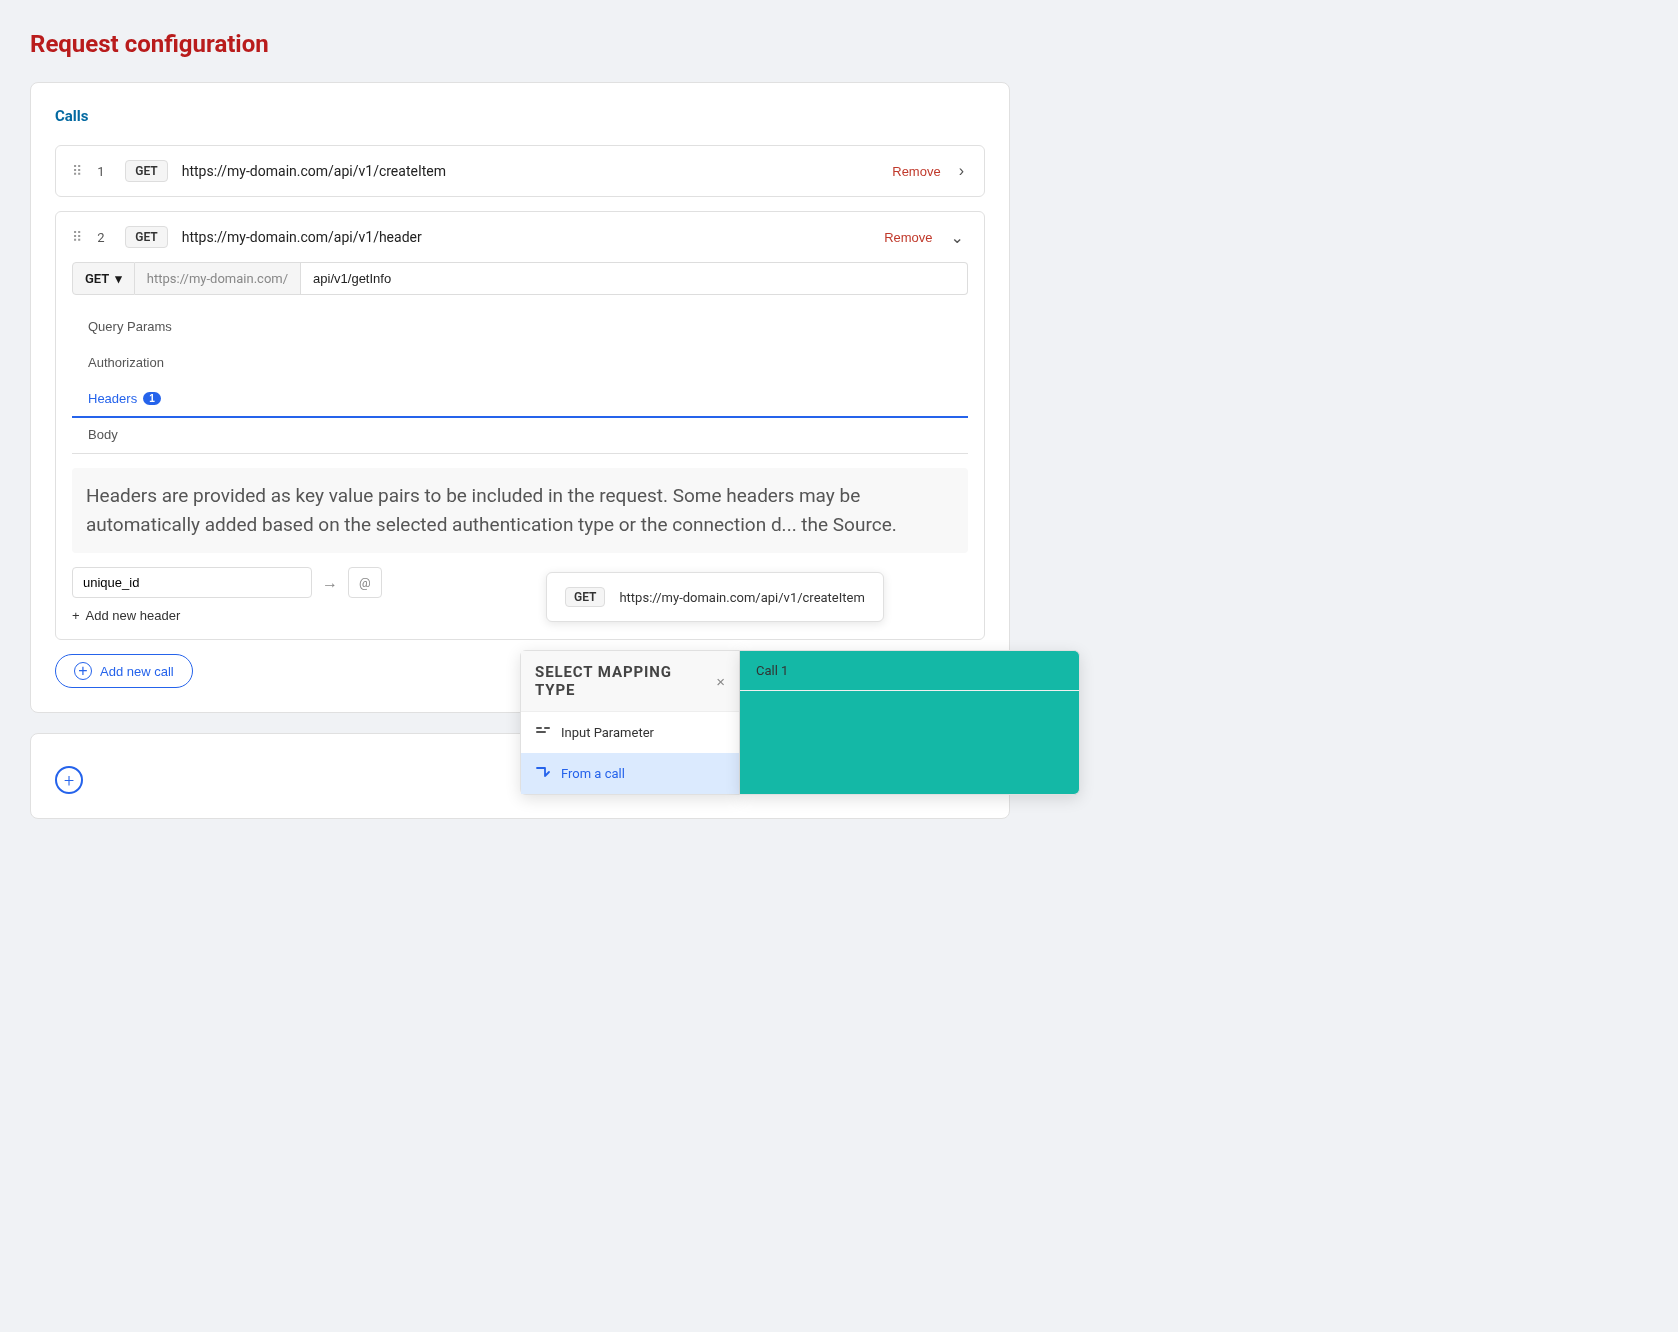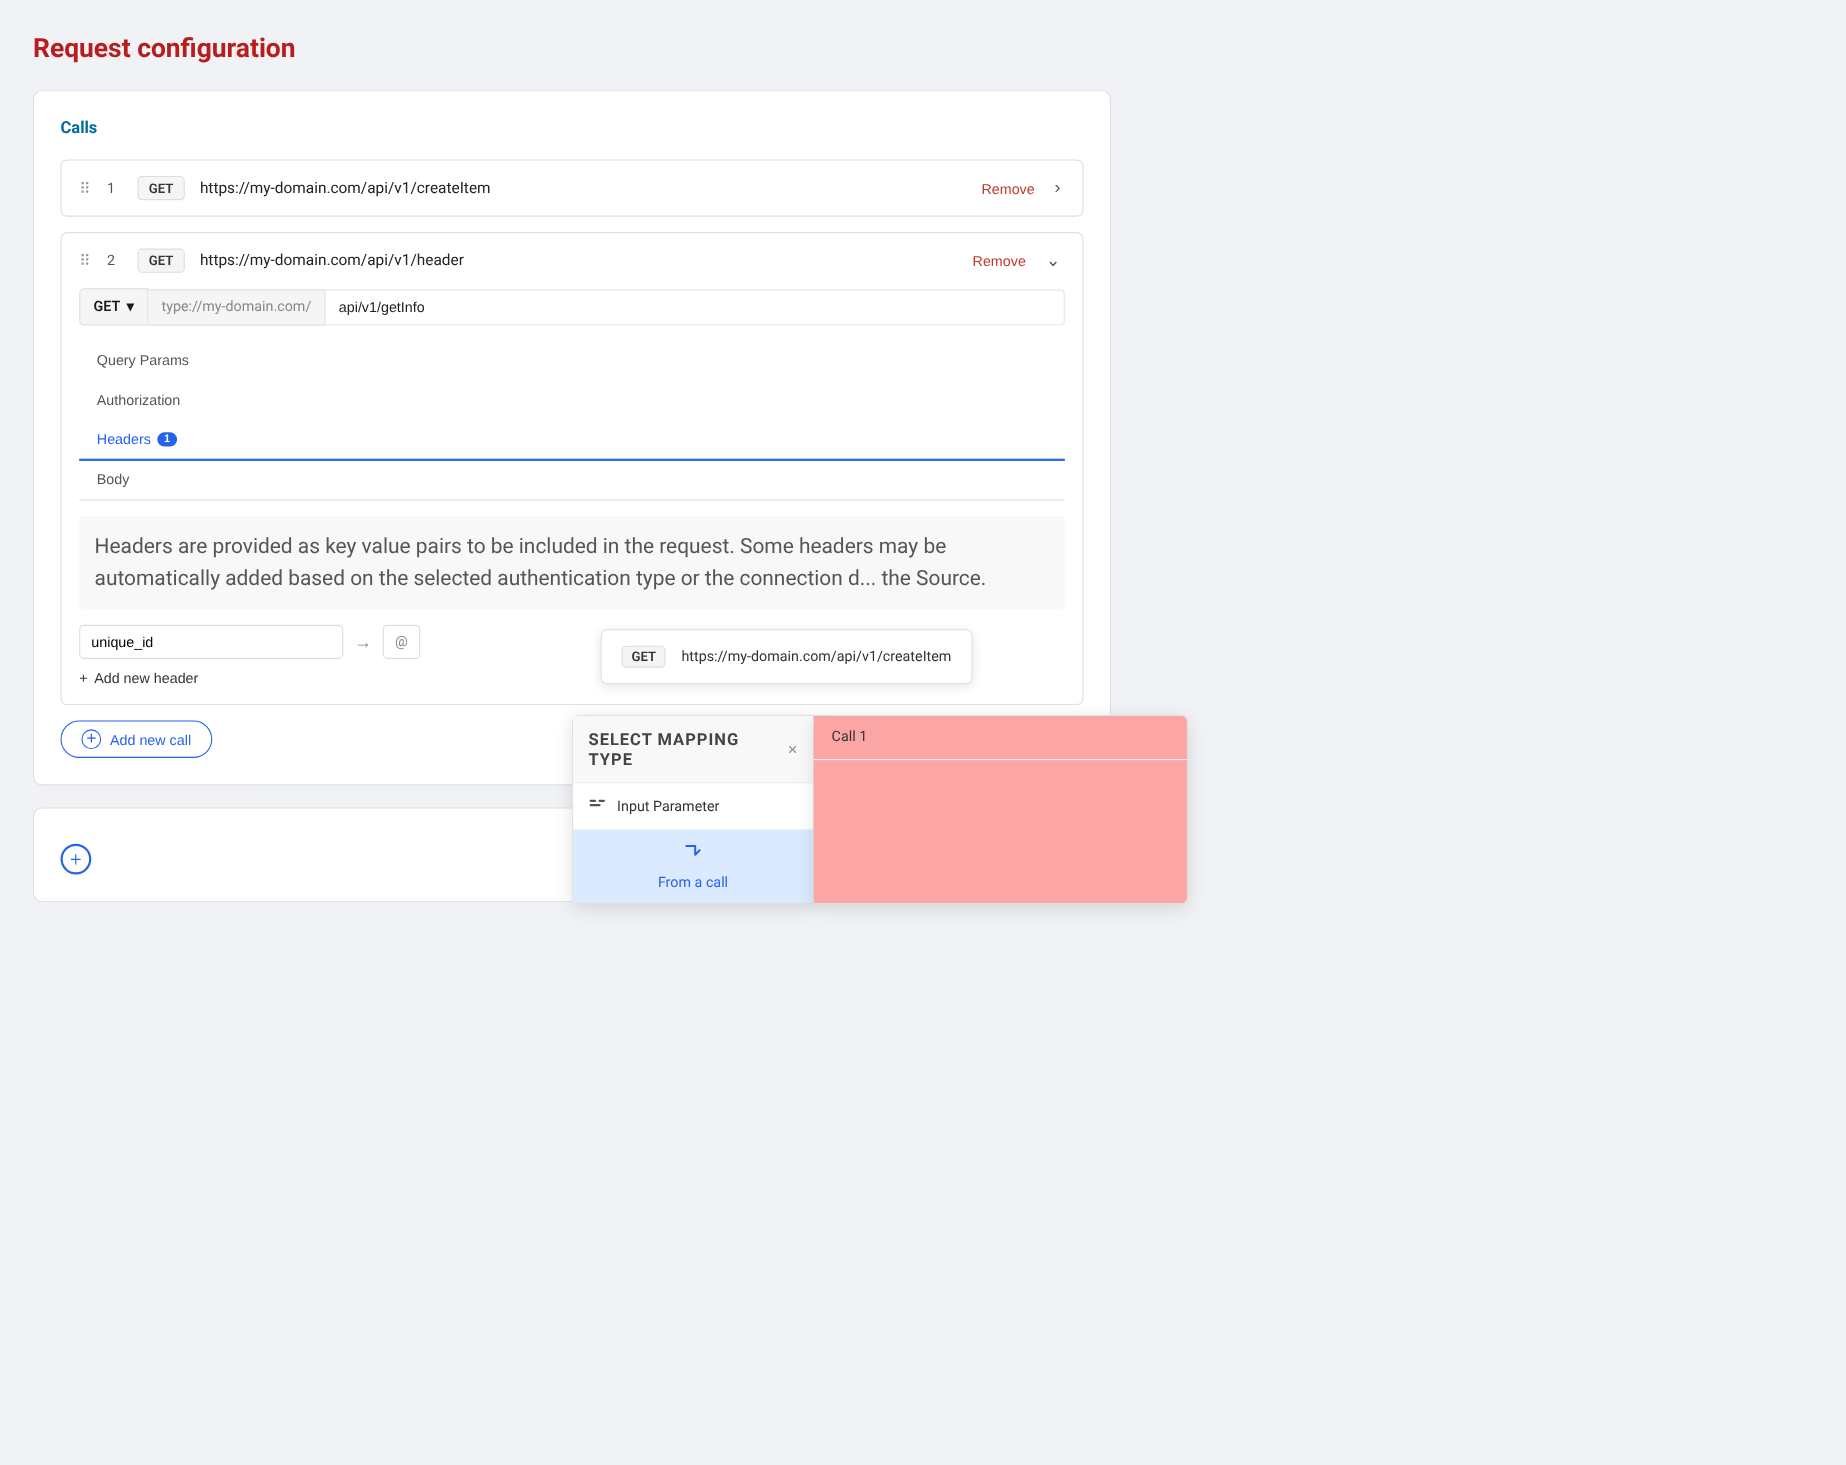--- a/index.html
+++ b/index.html
@@ -271,34 +271,33 @@
       align-items: center;
       gap: 10px;
       padding: 11px 14px;
       font-size: 13px;
       color: #333;
       cursor: pointer;
     }
     .mapping-item:hover, .mapping-item.active {
       background: #eff4ff;
       color: #2563eb;
-      flex-direction: column;
     }
     .mapping-item.active {
       background: #dbeafe;
     }
     .mapping-icon {
       font-size: 14px;
       color: #555;
     }
     .mapping-item.active .mapping-icon {
       color: #2563eb;
     }
     .call-panel {
-      background: #fca5a5;
+      background: #14b8a6;
       border: 1px solid #e0e0e0;
       border-left: none;
       border-radius: 0 6px 6px 0;
       width: 340px;
       box-shadow: 0 4px 16px rgba(0,0,0,0.12);
     }
     .call-panel-item {
       padding: 12px 16px;
       font-size: 13px;
       color: #333;
@@ -374,21 +373,21 @@
         <span class="call-url">https://my-domain.com/api/v1/header</span>
         <button class="remove-btn">Remove</button>
         <button class="chevron-btn">⌄</button>
       </div>
 
       <div class="url-builder">
         <div class="method-select">
           <span>GET</span>
           <span>▾</span>
         </div>
-        <div class="base-url">type://my-domain.com/</div>
+        <div class="base-url">https://my-domain.com/</div>
         <input class="path-input" value="api/v1/getInfo" style="">
       </div>
 
       <div class="tabs">
         <button class="tab">Query Params</button>
         <button class="tab">Authorization</button>
         <button class="tab active">
           Headers
           <span class="tab-badge">1</span>
         </button>

